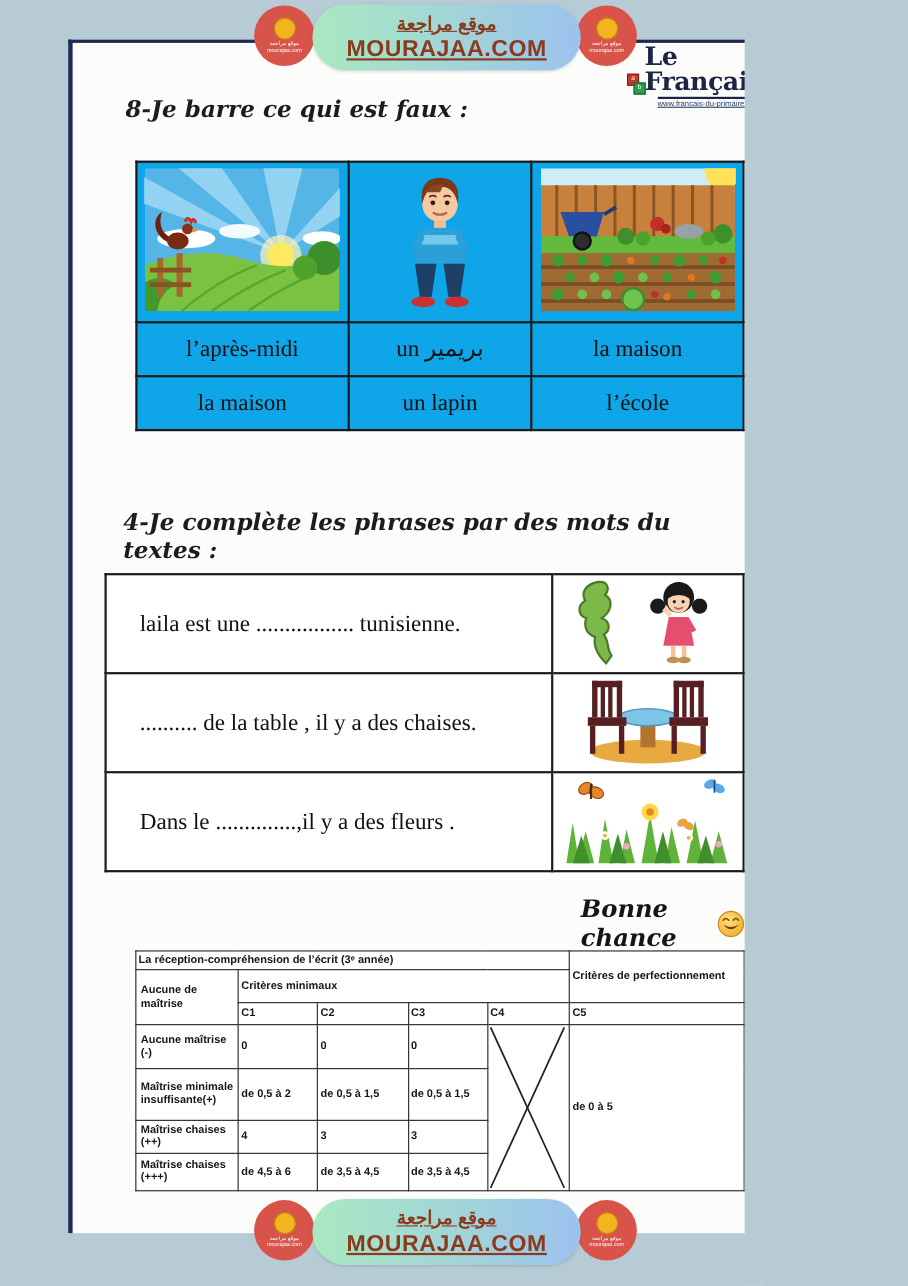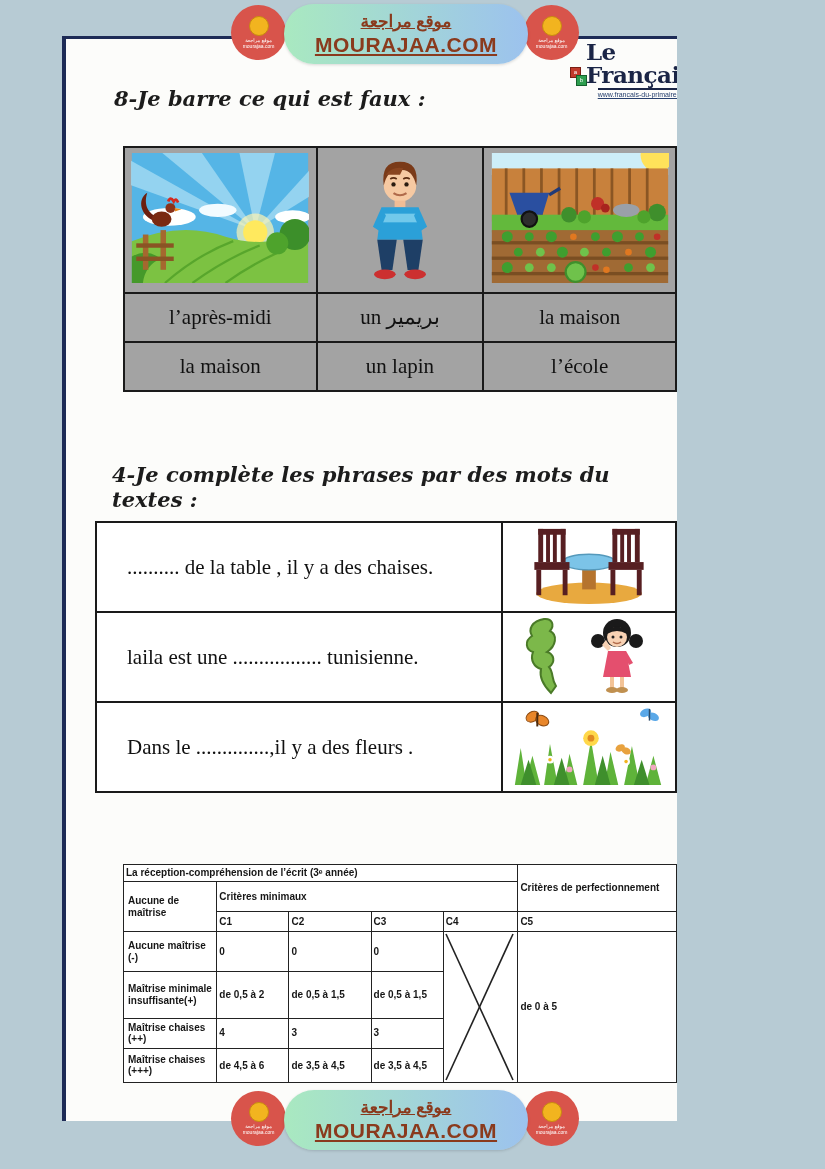--- a/index.html
+++ b/index.html
@@ -31,21 +31,21 @@
   .lf-tagline{font-size:7px;color:#27406e;text-decoration:underline;margin-top:2px;border-top:2px solid #1b2546;padding-top:1px;}
   .logo-top{position:absolute;left:570px;top:40px;z-index:10;}
   
   .logo-side-wrap{position:absolute;left:705px;top:880px;width:42px;height:205px;z-index:5;}
   .logo-side{width:205px;height:42px;transform:rotate(-90deg) translate(-100%,0);transform-origin:top left;}
   
   .ex-title{position:absolute;font-family:"DejaVu Serif",serif;font-style:italic;font-weight:bold;
     color:#1c1c1c;font-size:21px;z-index:3;}
   
   .ex3-table{position:absolute;left:123px;top:146px;border-collapse:collapse;z-index:3;}
-  .ex3-table td{border:2.5px solid #1a1a1a;background:#a3a3a3;}
+  .ex3-table td{border:2.5px solid #1a1a1a;background:#0ea5e9;}
   .ex3-img-cell{width:190px;height:138px;padding:3px;text-align:center;vertical-align:middle;}
   .ex3-word{width:190px;height:45px;text-align:center;vertical-align:middle;
     font-family:"Liberation Serif",serif;font-size:21px;color:#111;font-weight:500;}
   
   .mark-col{position:absolute;width:44px;text-align:center;z-index:3;}
   .mark-box{width:36px;height:36px;border:2.5px solid #1a1a1a;background:#fff;margin:0 auto;margin-top:-2.5px;}
   .mark-box:first-child{margin-top:0;}
   .mark-label{font-family:"Liberation Serif",serif;font-size:20px;color:#111;margin-top:2px;}
   
   .ex4-table{position:absolute;left:95px;top:521px;border-collapse:collapse;z-index:3;}
@@ -249,20 +249,45 @@
     <div class="mark-box"></div>
     <div class="mark-box"></div>
     <div class="mark-label">C3</div>
   </div>
 
   <div class="ex-title" style="left:112px;top:462px;">4-Je complète les phrases par des mots du textes :</div>
 
   <table class="ex4-table">
     <tbody>
         <tr>
+      <td class="ex4-sentence">laila est une ................. tunisienne.</td>
+      <td class="ex4-img">
+        <svg width="150" height="80" viewBox="0 0 150 80">
+          <path d="M30,4 C18,6 14,14 18,21 C10,26 12,35 19,37 C16,45 20,52 27,54 C25,63 31,72 37,78 L42,71 C37,64 40,58 35,52 C42,47 40,39 33,37 C42,31 44,20 36,16 C41,10 38,3 30,4 Z" fill="#7cb84a" stroke="#4a7a28" stroke-width="2"></path>
+          <g>
+            <circle cx="84" cy="26" r="7" fill="#1a1a1a"></circle>
+            <circle cx="122" cy="26" r="7" fill="#1a1a1a"></circle>
+            <circle cx="103" cy="18" r="14" fill="#1a1a1a"></circle>
+            <circle cx="103" cy="22" r="10" fill="#f8d2b4"></circle>
+            <path d="M93,15 Q103,8 113,15 L113,19 Q103,13 93,19 Z" fill="#1a1a1a"></path>
+            <circle cx="99" cy="22" r="1.5" fill="#222"></circle>
+                <circle cx="107" cy="22" r="1.5" fill="#222"></circle>
+            <path d="M99,27 q4,3 8,0" stroke="#b06a4a" stroke-width="1.5" fill="none"></path>
+            <path d="M94,36 L112,36 L117,62 L89,62 Z" fill="#e44f6e"></path>
+            <path d="M94,36 L88,30 L92,25 L97,33 Z" fill="#f8d2b4"></path>
+            <path d="M112,36 L119,48 L115,50 L110,40 Z" fill="#e44f6e"></path>
+            <rect x="96" y="62" width="4" height="11" fill="#f3c396"></rect>
+            <rect x="106" y="62" width="4" height="11" fill="#f3c396"></rect>
+            <ellipse cx="98" cy="75" rx="6" ry="3" fill="#c09050"></ellipse>
+            <ellipse cx="108" cy="75" rx="6" ry="3" fill="#c09050"></ellipse>
+          </g>
+        </svg>
+      </td>
+    </tr>
+    <tr>
       <td class="ex4-sentence">.......... de la table , il y a des chaises.</td>
       <td class="ex4-img">
         <svg width="140" height="80" viewBox="0 0 140 82">
           <ellipse cx="70" cy="70" rx="54" ry="11" fill="#e8a93f"></ellipse>
           <rect x="63" y="40" width="14" height="26" fill="#b5742e"></rect>
           <ellipse cx="70" cy="38" rx="27" ry="8" fill="#7cc4e8" stroke="#5599bb" stroke-width="1.5"></ellipse>
           <g fill="#571f22">
             <rect x="18" y="4" width="28" height="6"></rect>
             <rect x="18" y="4" width="5" height="34"></rect>
                 <rect x="26" y="8" width="4" height="30"></rect>
@@ -279,45 +304,20 @@
             <rect x="109" y="8" width="4" height="30"></rect>
                 <rect x="117" y="4" width="5" height="34"></rect>
             <rect x="90" y="38" width="36" height="8"></rect>
             <rect x="92" y="46" width="5" height="26"></rect>
                 <rect x="119" y="46" width="5" height="26"></rect>
           </g>
         </svg>
       </td>
     </tr>
     <tr>
-      <td class="ex4-sentence">laila est une ................. tunisienne.</td>
-      <td class="ex4-img">
-        <svg width="150" height="80" viewBox="0 0 150 80">
-          <path d="M30,4 C18,6 14,14 18,21 C10,26 12,35 19,37 C16,45 20,52 27,54 C25,63 31,72 37,78 L42,71 C37,64 40,58 35,52 C42,47 40,39 33,37 C42,31 44,20 36,16 C41,10 38,3 30,4 Z" fill="#7cb84a" stroke="#4a7a28" stroke-width="2"></path>
-          <g>
-            <circle cx="84" cy="26" r="7" fill="#1a1a1a"></circle>
-            <circle cx="122" cy="26" r="7" fill="#1a1a1a"></circle>
-            <circle cx="103" cy="18" r="14" fill="#1a1a1a"></circle>
-            <circle cx="103" cy="22" r="10" fill="#f8d2b4"></circle>
-            <path d="M93,15 Q103,8 113,15 L113,19 Q103,13 93,19 Z" fill="#1a1a1a"></path>
-            <circle cx="99" cy="22" r="1.5" fill="#222"></circle>
-                <circle cx="107" cy="22" r="1.5" fill="#222"></circle>
-            <path d="M99,27 q4,3 8,0" stroke="#b06a4a" stroke-width="1.5" fill="none"></path>
-            <path d="M94,36 L112,36 L117,62 L89,62 Z" fill="#e44f6e"></path>
-            <path d="M94,36 L88,30 L92,25 L97,33 Z" fill="#f8d2b4"></path>
-            <path d="M112,36 L119,48 L115,50 L110,40 Z" fill="#e44f6e"></path>
-            <rect x="96" y="62" width="4" height="11" fill="#f3c396"></rect>
-            <rect x="106" y="62" width="4" height="11" fill="#f3c396"></rect>
-            <ellipse cx="98" cy="75" rx="6" ry="3" fill="#c09050"></ellipse>
-            <ellipse cx="108" cy="75" rx="6" ry="3" fill="#c09050"></ellipse>
-          </g>
-        </svg>
-      </td>
-    </tr>
-    <tr>
       <td class="ex4-sentence">Dans le  ..............,il y a des fleurs .</td>
       <td class="ex4-img">
         <svg width="160" height="80" viewBox="0 0 160 82">
           <g fill="#5fb33a">
             <polygon points="4,82 10,44 16,82"></polygon>
                 <polygon points="14,82 22,52 30,82"></polygon>
             <polygon points="34,82 40,40 48,82"></polygon>
                 <polygon points="54,82 60,50 68,82"></polygon>
             <polygon points="74,82 82,36 90,82"></polygon>
                 <polygon points="96,82 102,48 110,82"></polygon>
@@ -360,20 +360,35 @@
   </tbody>
     </table>
 
   <div class="mark-col" style="left:706px;top:636px;">
     <div class="mark-box"></div>
     <div class="mark-box"></div>
     <div class="mark-box"></div>
     <div class="mark-label">C3</div>
   </div>
 
+  <div class="bonne">
+    <span class="bonne-text">Bonne chance</span>
+    <svg width="38" height="38" viewBox="0 0 36 36">
+      <defs>
+        <radialGradient id="sg" cx="40%" cy="35%" r="75%">
+          <stop offset="0%" stop-color="#ffe07a"></stop>
+            <stop offset="100%" stop-color="#eeac28"></stop>
+        </radialGradient>
+      </defs>
+      <circle cx="18" cy="18" r="16.5" fill="url(#sg)" stroke="#c8881a" stroke-width="1.5"></circle>
+      <path d="M8,13 Q11.5,8.5 15,13" stroke="#7a4a10" stroke-width="2.2" fill="none" stroke-linecap="round"></path>
+      <path d="M21,13 Q24.5,8.5 28,13" stroke="#7a4a10" stroke-width="2.2" fill="none" stroke-linecap="round"></path>
+      <path d="M8,19 Q18,31 28,19 Q18,25 8,19 Z" fill="#7a3a10"></path>
+    </svg>
+  </div>
 
   <table class="grade-table">
     <colgroup>
       <col style="width:95px">
         <col style="width:77px">
         <col style="width:88px">
       <col style="width:77px">
         <col style="width:75px">
         <col style="width:165px">
     </colgroup>

